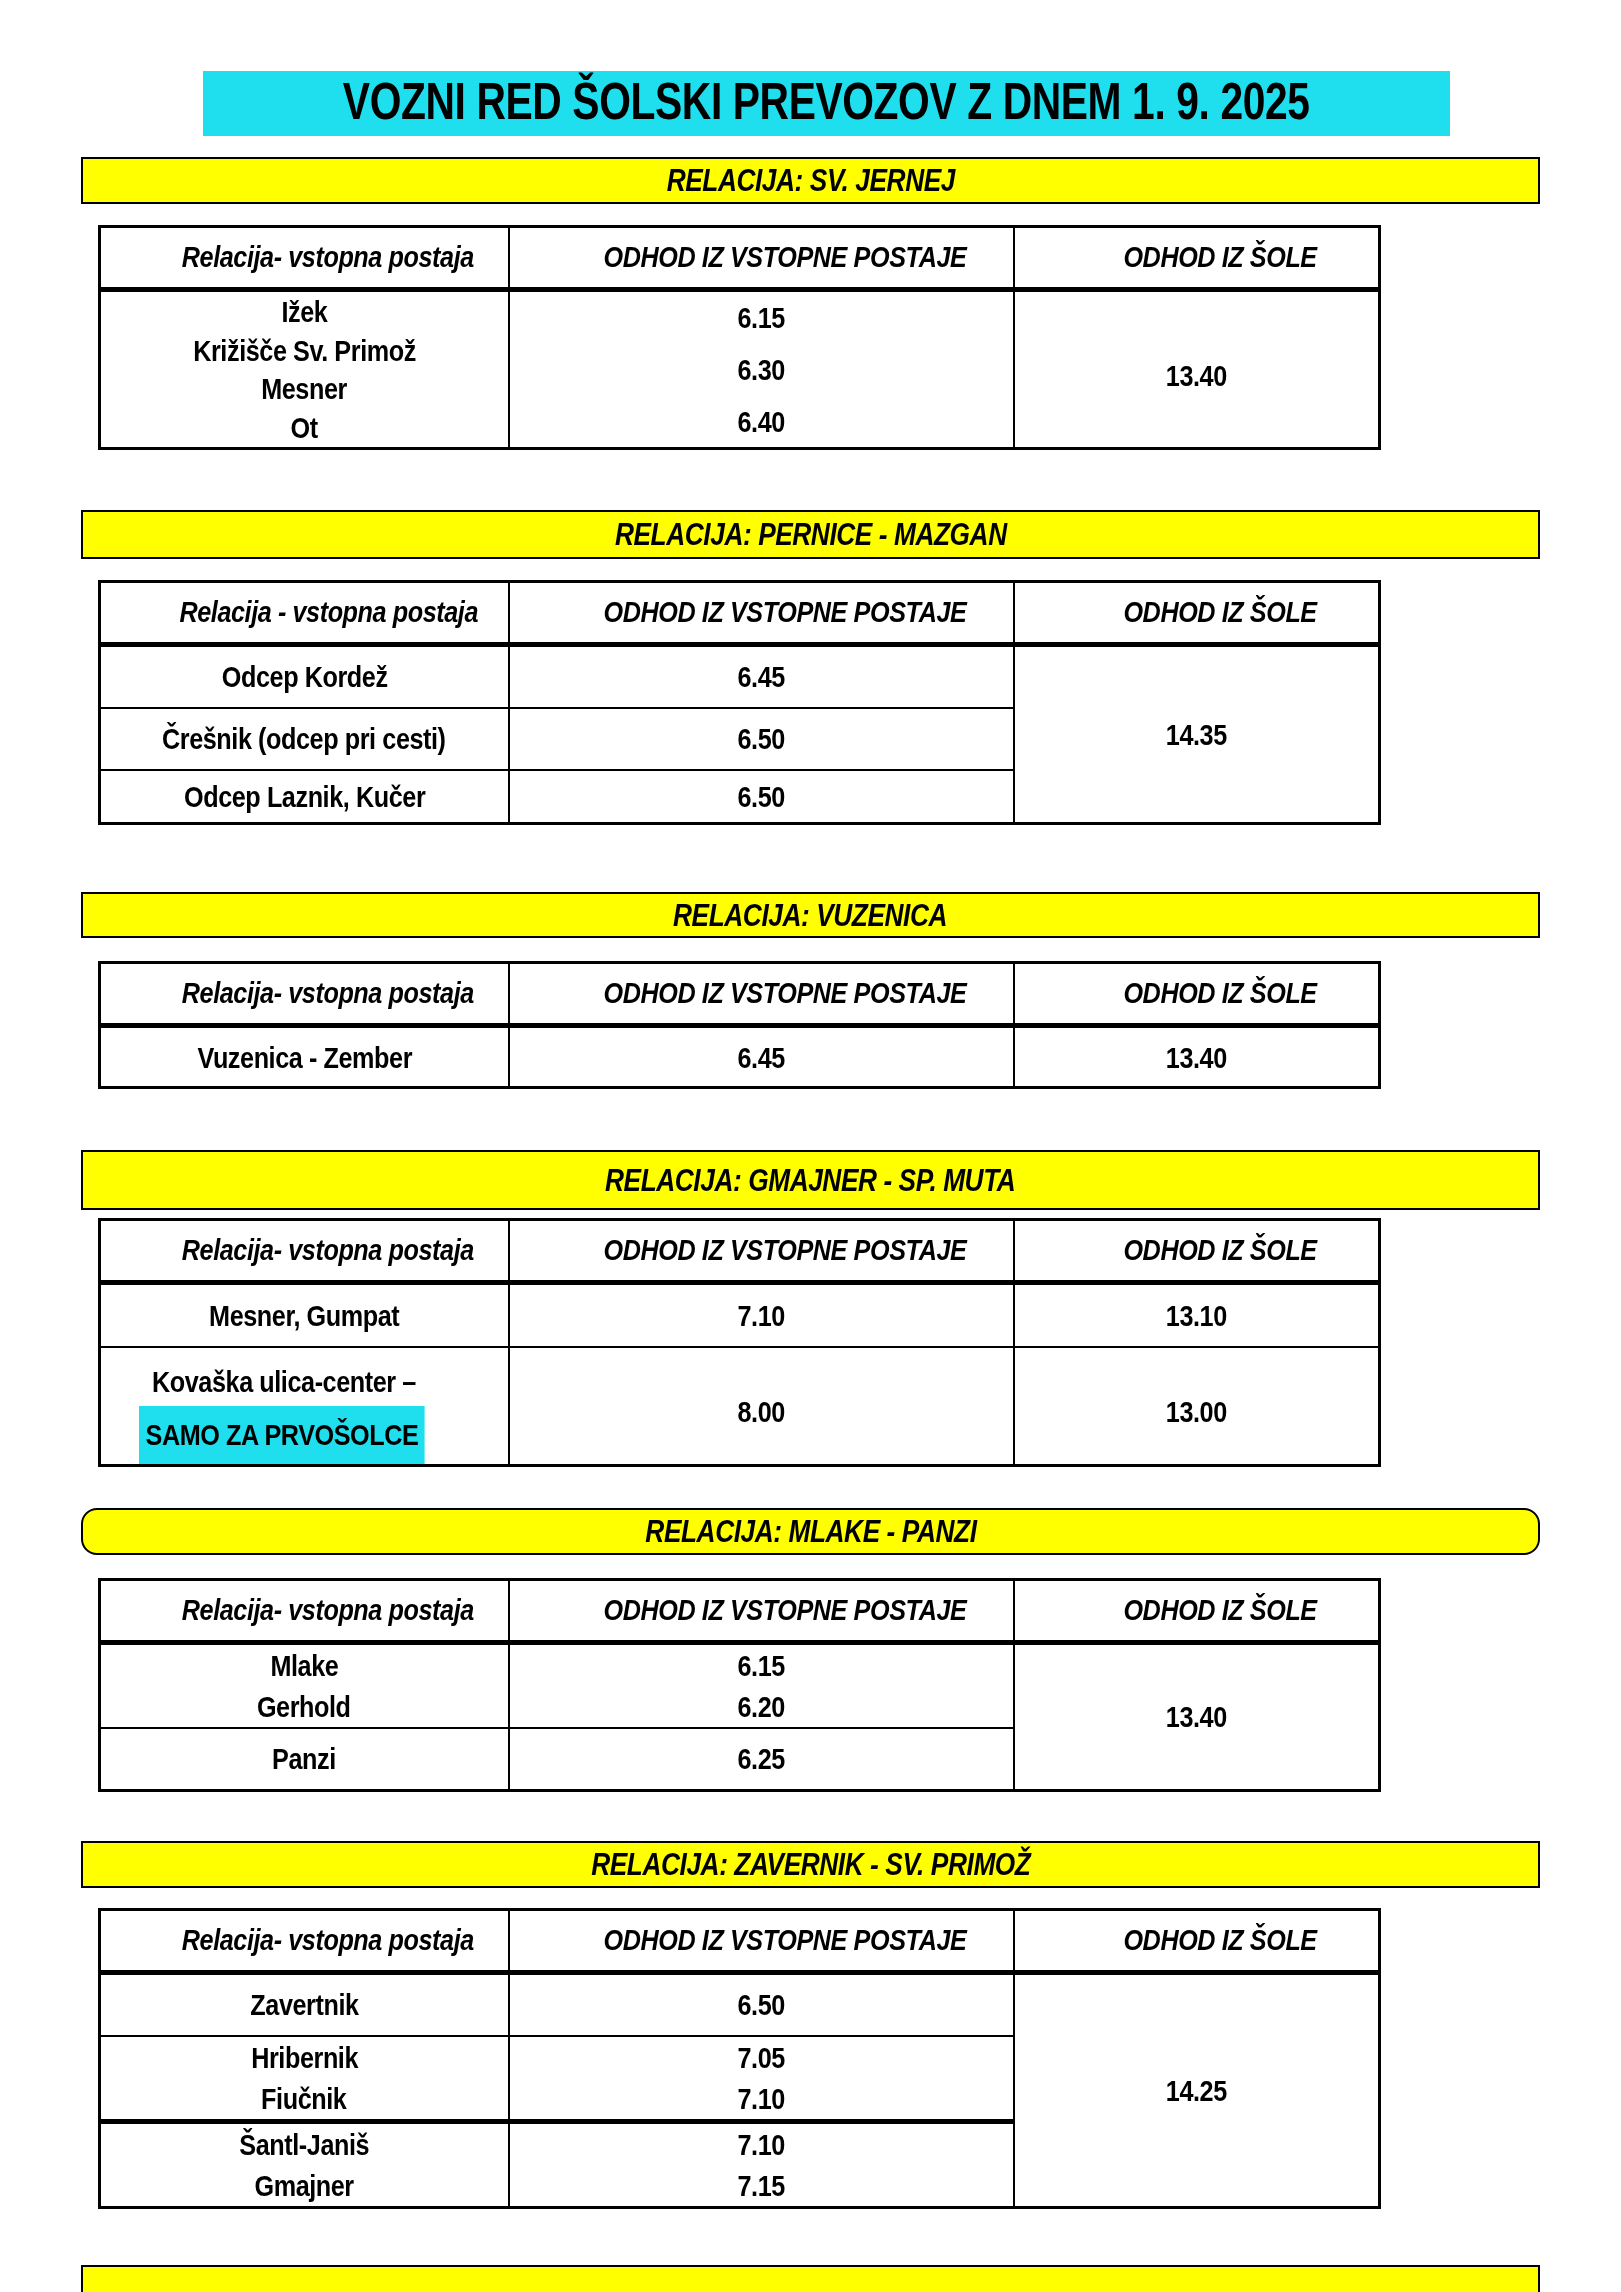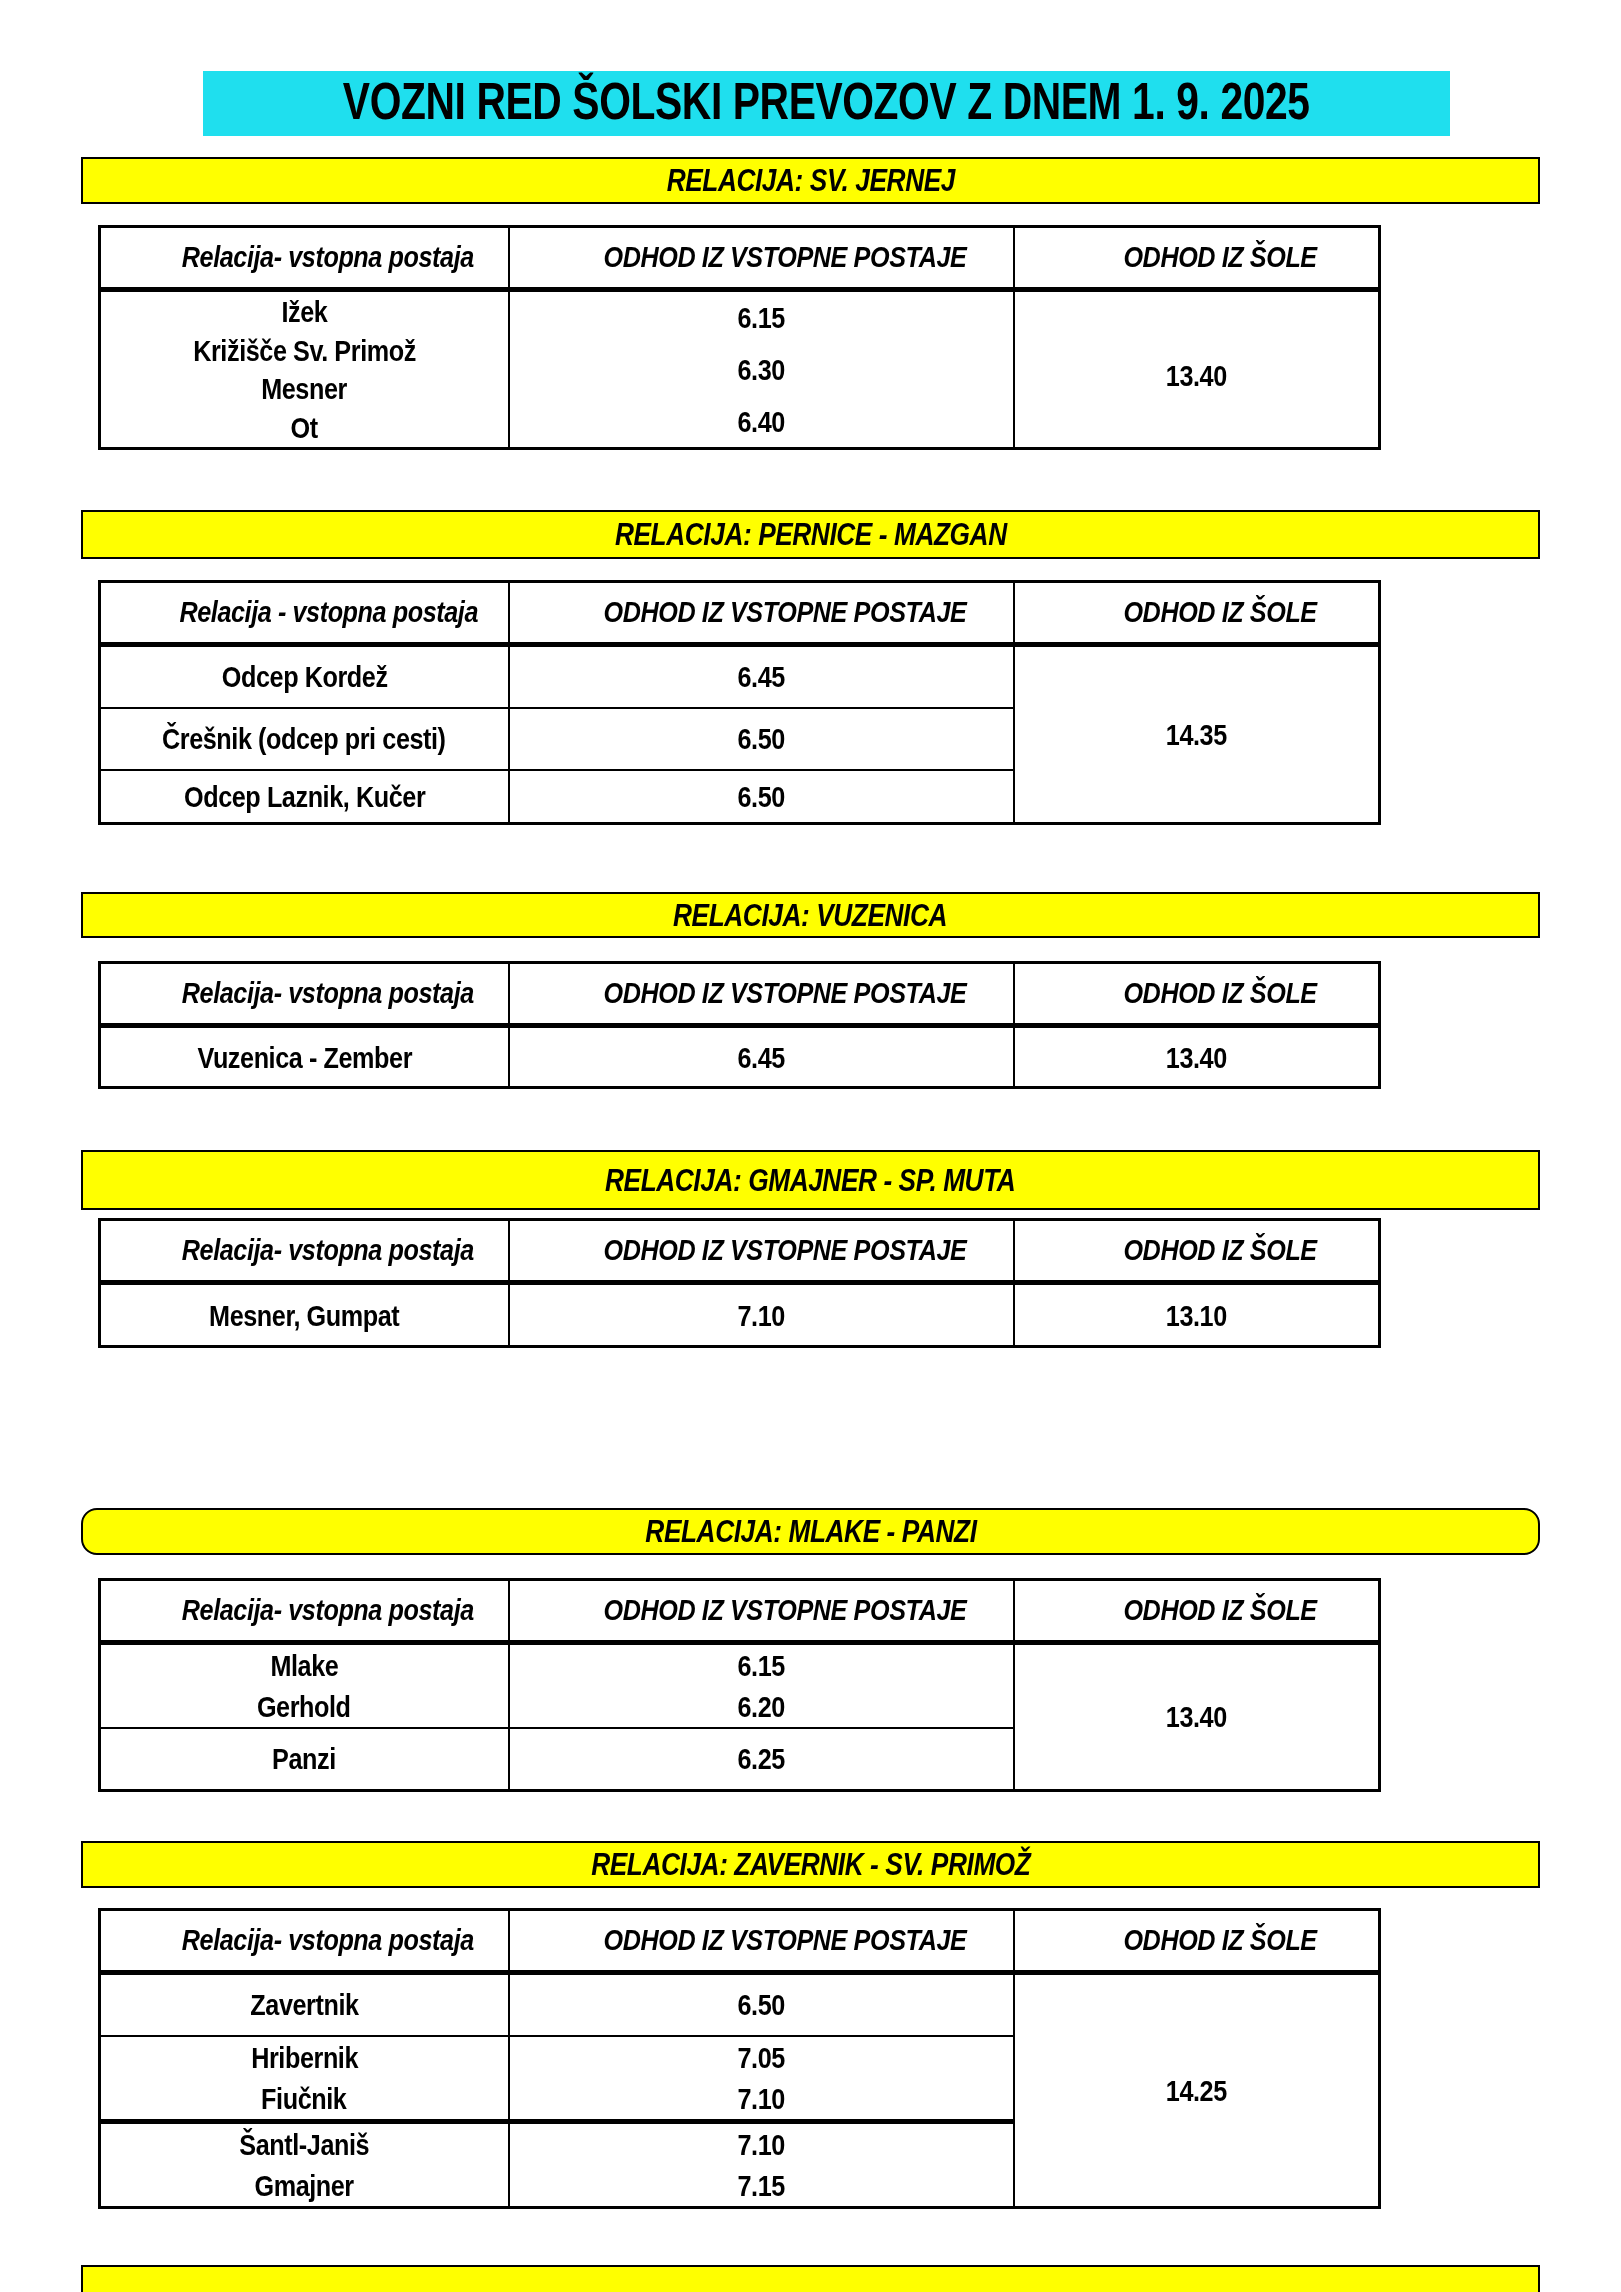--- a/index.html
+++ b/index.html
@@ -247,20 +247,38 @@
             <div class="cell-center">
               <div class="ln"><span class="cond">7.10</span></div>
             </div>
           </td>
           <td>
             <div class="cell-center">
               <div class="ln"><span class="cond">13.10</span></div>
             </div>
           </td>
         </tr>
+        <tr style="height: 103px;">
+          <td class="vtop aleft">
+            <div class="cell-topleft">
+              <div class="ln"><span class="cond">Kovaška ulica-center –</span></div>
+              <div class="ln"><span class="cond hl">SAMO ZA PRVOŠOLCE</span></div>
+            </div>
+          </td>
+          <td class="vtop">
+            <div class="cell-top">
+              <div class="ln"><span class="cond">8.00</span></div>
+            </div>
+          </td>
+          <td class="vtop">
+            <div class="cell-top">
+              <div class="ln"><span class="cond">13.00</span></div>
+            </div>
+          </td>
+        </tr>
       </tbody>
     </table>
     <div class="bar" style="top: 1508px; height: 47px; border-radius: 16px;">
       <span class="cond">RELACIJA: MLAKE - PANZI</span>
     </div>
     <table class="tt" style="top: 1578px;">
       <colgroup>
         <col style="width: 409px;">
         <col style="width: 505px;">
         <col style="width: 366px;">

